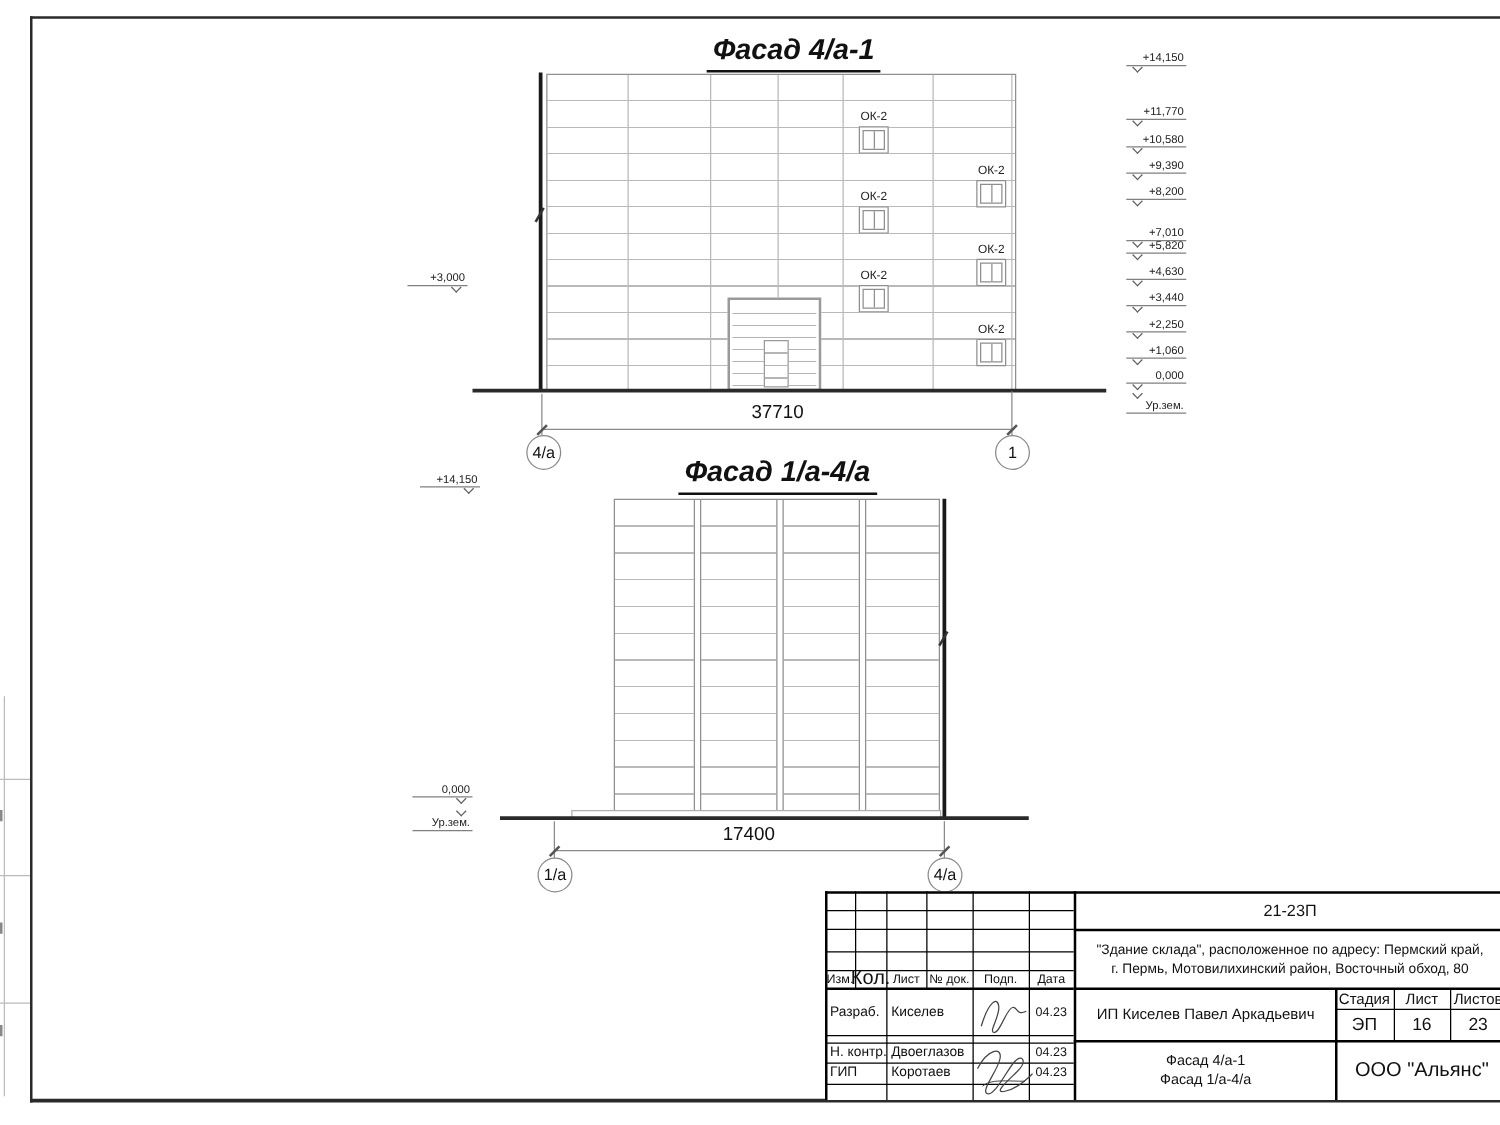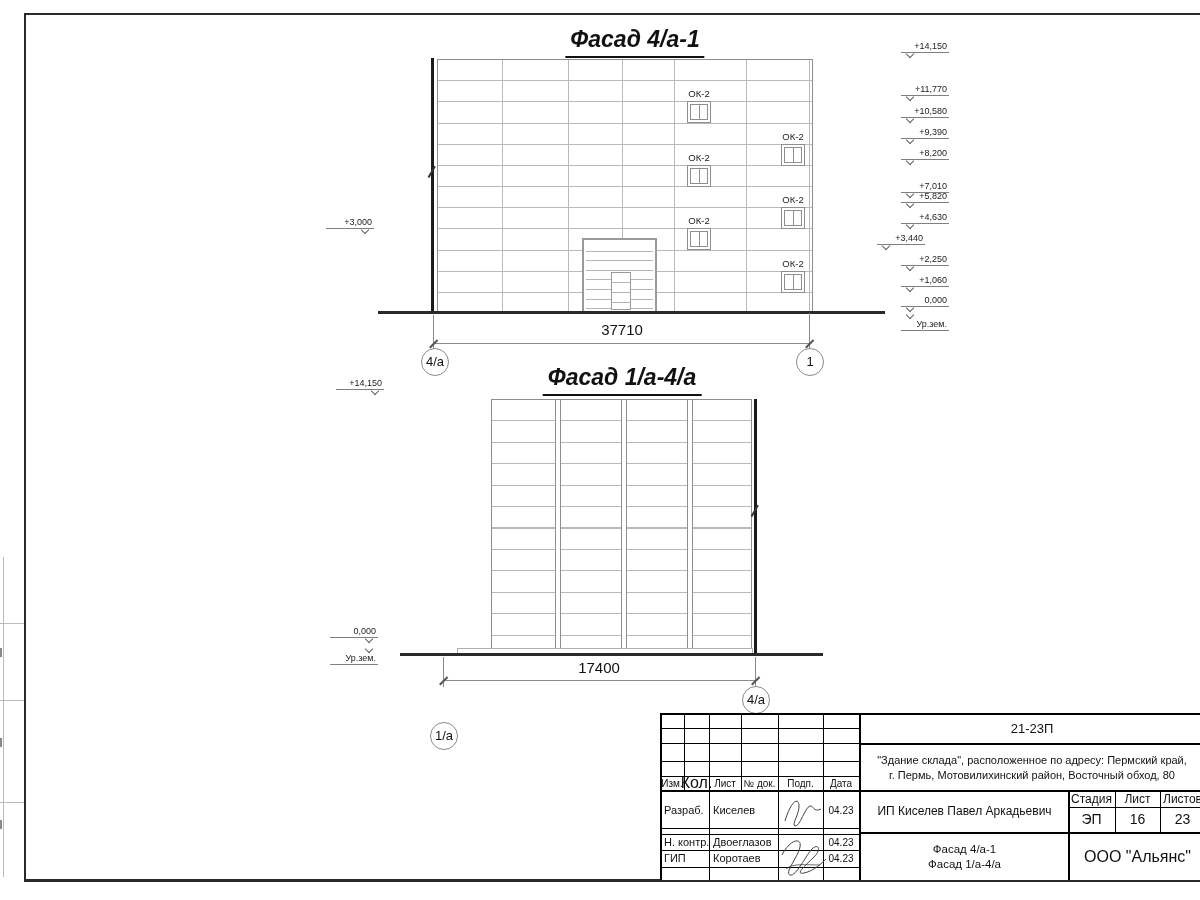--- a/index.html
+++ b/index.html
@@ -162,21 +162,21 @@
         <span class="v"></span>
       </div>
       <div class="elev sl" style="left: 901px; top: 191px;">
         <span class="lbl">+5,820</span>
         <span class="v"></span>
       </div>
       <div class="elev sl" style="left: 901px; top: 212px;">
         <span class="lbl">+4,630</span>
         <span class="v"></span>
       </div>
-      <div class="elev sl" style="left: 877px; top: 233px;">
+      <div class="elev sl" style="left: 901px; top: 233px;">
         <span class="lbl">+3,440</span>
         <span class="v"></span>
       </div>
       <div class="elev sl" style="left: 901px; top: 254px;">
         <span class="lbl">+2,250</span>
         <span class="v"></span>
       </div>
       <div class="elev sl" style="left: 901px; top: 275px;">
         <span class="lbl">+1,060</span>
         <span class="v"></span>
@@ -203,21 +203,21 @@
 
   <div style="position:absolute;left:457px;top:648px;width:296px;height:7px;border:1px solid #b0b0b0;box-sizing:border-box;background:#fff;"></div>
   <div class="hl" style="left:400px;top:653px;width:423px;"></div>
 
   <div class="ext" style="left:443px;top:657px;height:30px;"></div>
   <div class="ext" style="left:755px;top:657px;height:30px;"></div>
   <div class="dim" style="left:443px;top:680px;width:312px;"></div>
   <div class="tick" style="left:438px;top:680px;"></div>
   <div class="tick" style="left:750px;top:680px;"></div>
   <div class="dimlbl" style="left:599px;top:659px;">17400</div>
-  <div class="bub" style="left:430px;top:722px;">1/а</div>
+  <div class="bub" style="left:430px;top:686px;">1/а</div>
   <div class="bub" style="left:742px;top:686px;">4/а</div>
 
   <div class="elev sr" style="left:336px;top:378px;">
     <span class="lbl">+14,150</span>
     <span class="v"></span>
   </div>
   <div class="elev sr" style="left:330px;top:626px;">
     <span class="lbl">0,000</span>
     <span class="v"></span>
   </div>

